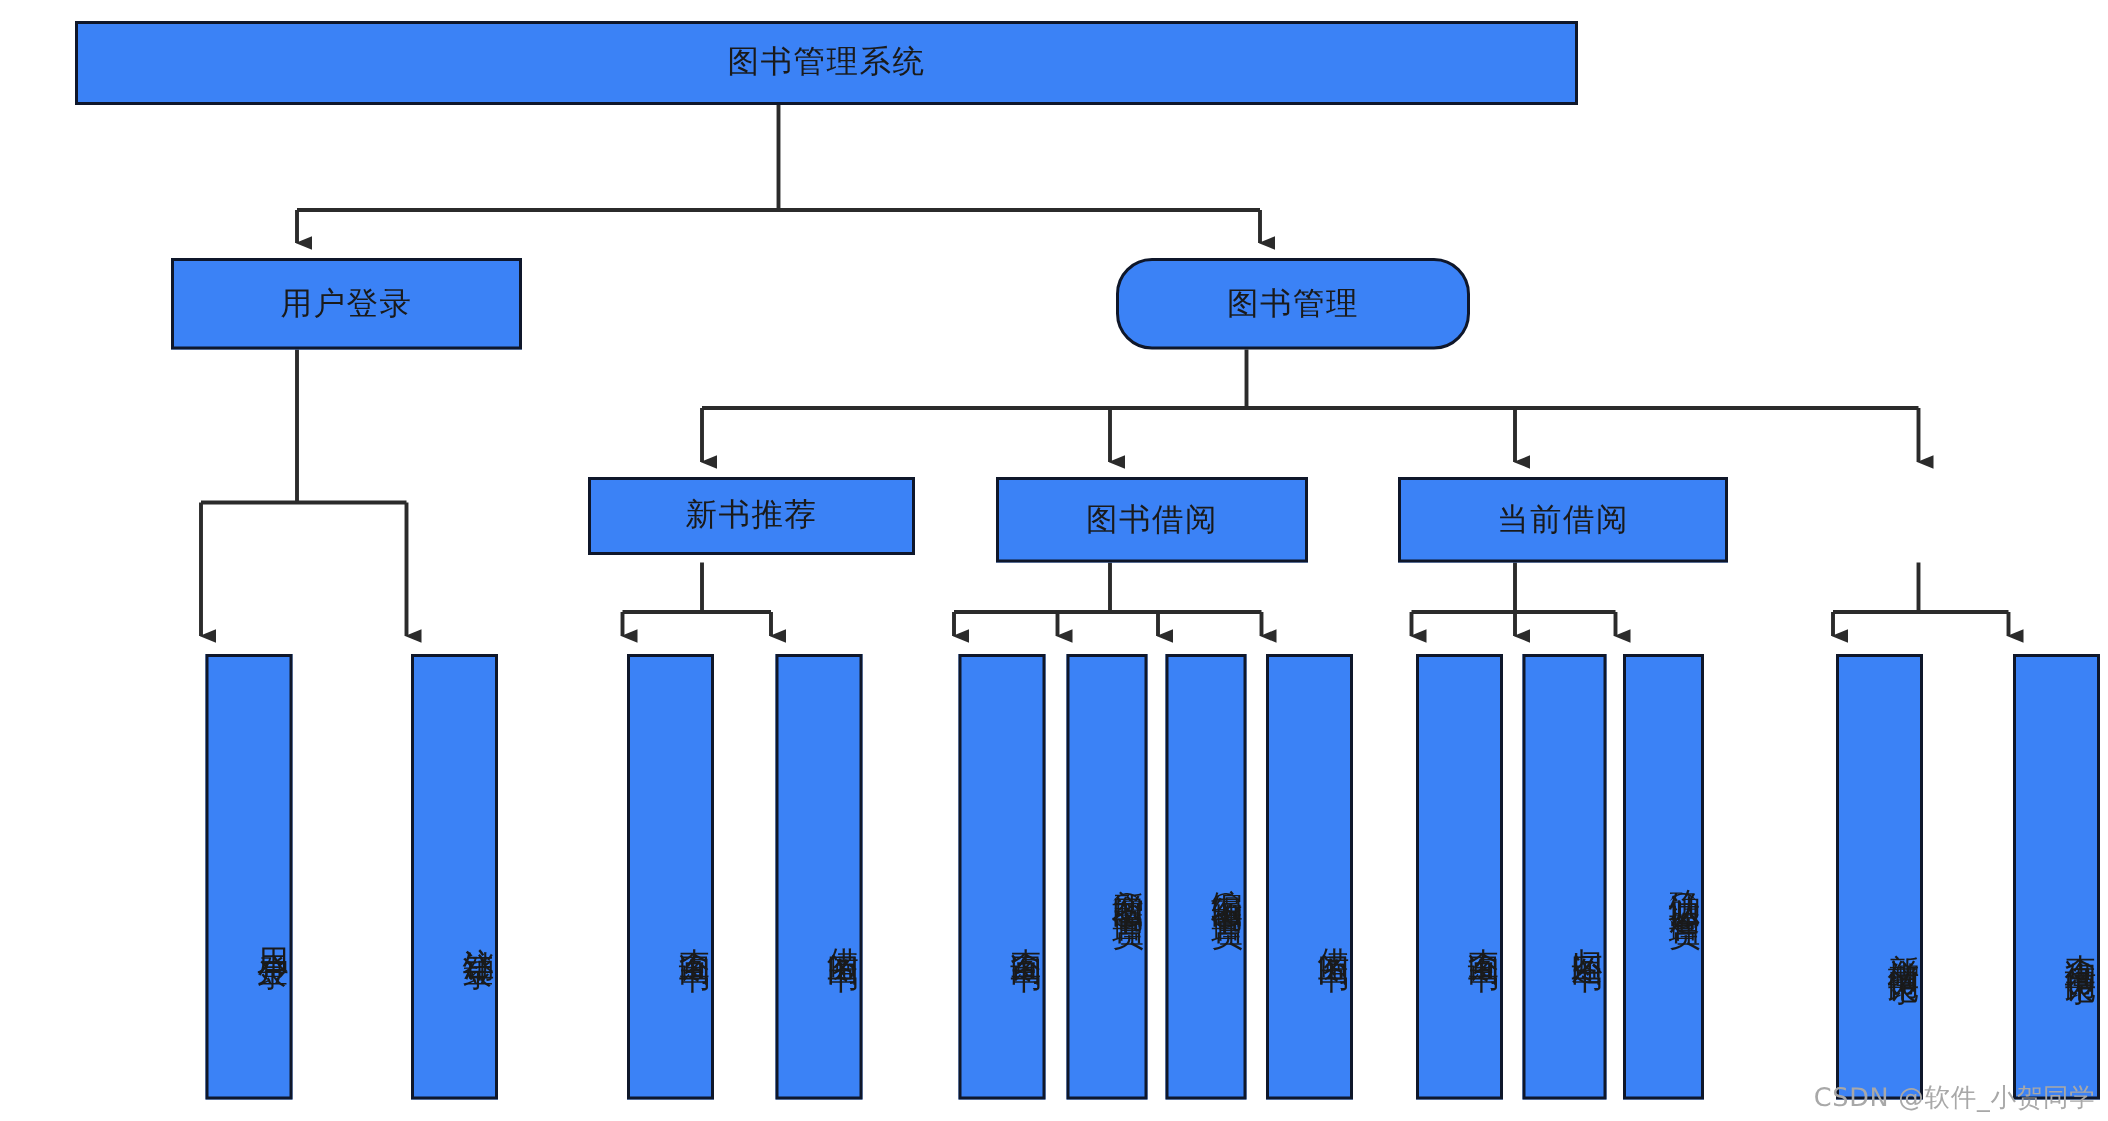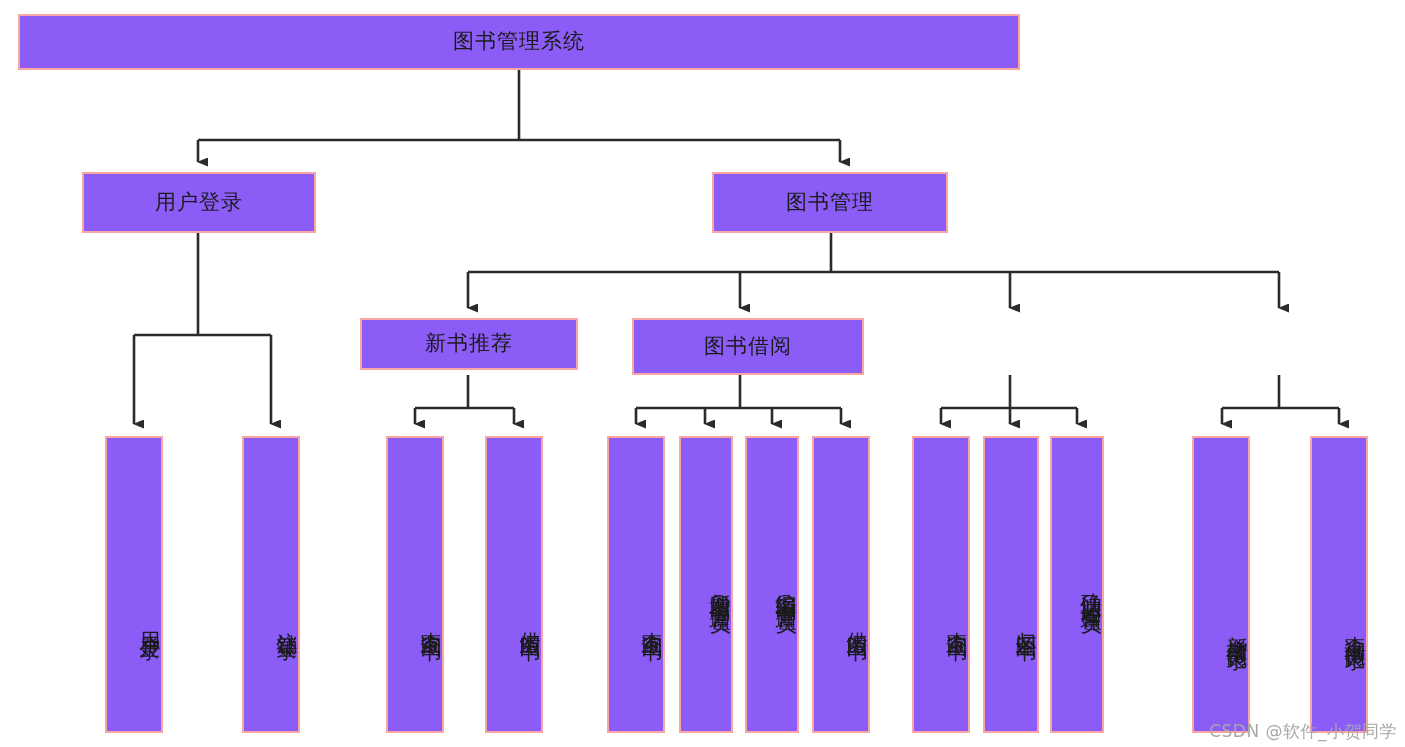--- a/index.html
+++ b/index.html
@@ -22,26 +22,27 @@
     position: absolute;
     left: 0;
     top: 0;
     width: 1405px;
     height: 747px;
     pointer-events: none;
   }
   .node {
     position: absolute;
     box-sizing: border-box;
-    background: #8b5cf6;
-    border: 2px solid #fca5a5;
+    background: #3b82f6;
+    border: 2px solid #0f172a;
     display: flex;
     align-items: center;
     justify-content: center;
     color: #1a1a1a;
+    margin-left: 32px;
   }
   .node.horiz {
     font-size: 21px;
     letter-spacing: 1px;
     line-height: 1.2;
   }
   .node.vert {
     writing-mode: vertical-rl;
     text-orientation: upright;
     font-size: 21px;
@@ -127,29 +128,32 @@
     </g>
   </svg>
 
   <div class="node horiz" style="left:18px; top:14px; width:1002px; height:56px;">
     <span class="node-label">图书管理系统</span>
   </div>
 
   <div class="node horiz" style="left:82px; top:172px; width:234px; height:61px;">
     <span class="node-label">用户登录</span>
   </div>
-  <div class="node horiz" style="left:712px; top:172px; width:236px; height:61px;">
+  <div class="node horiz" style="left:712px; top:172px; width:236px; height:61px;border-radius:24px;">
     <span class="node-label">图书管理</span>
   </div>
 
   <div class="node horiz" style="left:360px; top:318px; width:218px; height:52px;">
     <span class="node-label">新书推荐</span>
   </div>
-  <div class="node horiz" style="left:632px; top:318px; width:232px; height:57px;font-family:Liberation Serif, serif;">
+  <div class="node horiz" style="left:632px; top:318px; width:208px; height:57px;font-family:Liberation Serif, serif;">
     <span class="node-label">图书借阅</span>
+  </div>
+  <div class="node horiz" style="left:900px; top:318px; width:220px; height:57px;">
+    <span class="node-label">当前借阅</span>
   </div>
 
   <div class="node vert pad-top-mid" style="left:105px; top:436px; width:58px; height:297px;">
     <span class="node-label">用户登录</span>
   </div>
   <div class="node vert pad-top-mid" style="left:242px; top:436px; width:58px; height:297px;">
     <span class="node-label">注销登录</span>
   </div>
 
   <div class="node vert pad-top-mid" style="left:386px; top:436px; width:58px; height:297px;">

